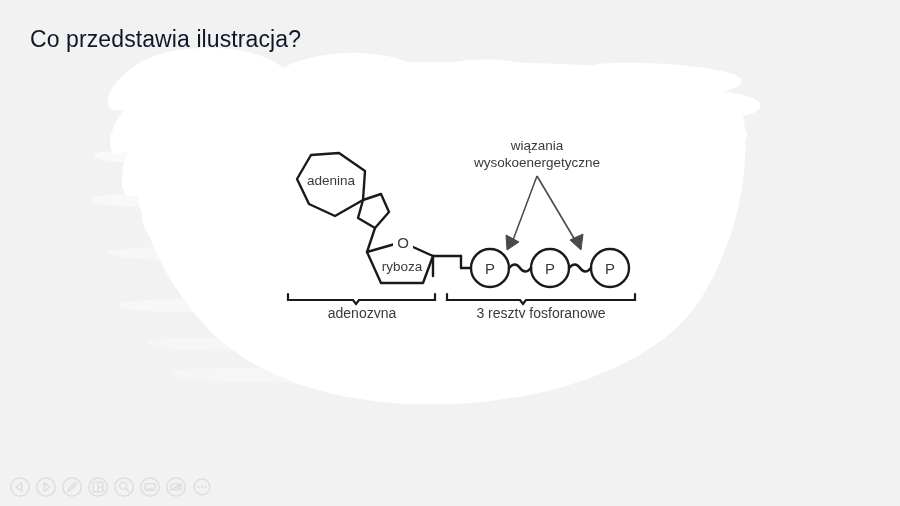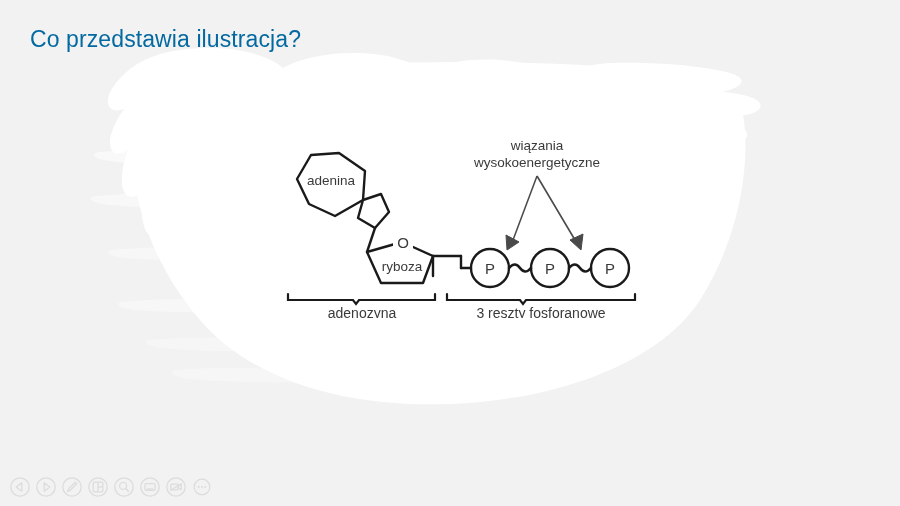--- a/index.html
+++ b/index.html
@@ -28,21 +28,21 @@
     width: 900px; height: 506px;
     pointer-events: none;
   }
   
   #title {
     position: absolute;
     left: 30px;
     top: 24px;
     font-size: 23px;
     line-height: 30px;
-    color: #0369a1;
+    color: #0f172a;
     letter-spacing: 0.1px;
     white-space: nowrap;
   }
   
   #diagram {
     position: absolute;
     left: 275px;
     top: 128px;
     width: 375px;
     height: 190px;

